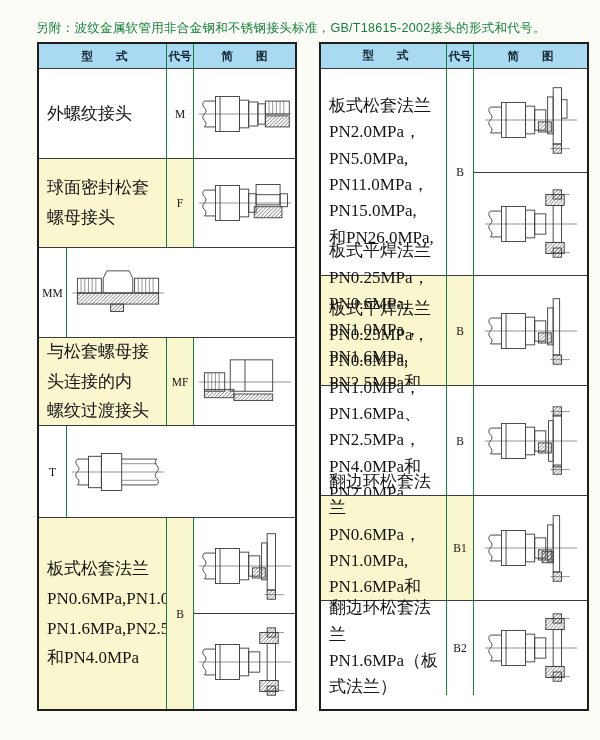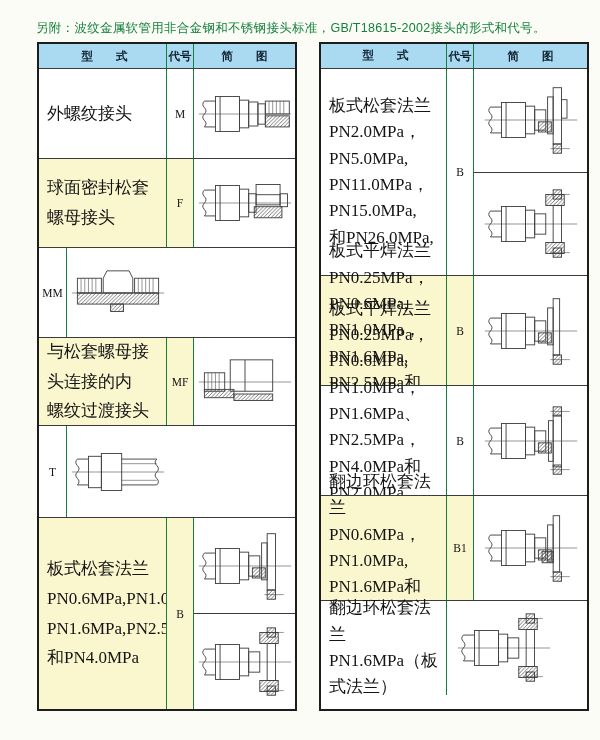--- a/index.html
+++ b/index.html
@@ -368,20 +368,21 @@
               <line x1="73" y1="71" x2="94" y2="71" stroke="#3f3f3f" stroke-width="0.6"></line>
               <line x1="2" y1="40" x2="102" y2="40" stroke="#3f3f3f" stroke-width="0.6"></line>
             </svg>
           </div>
         </div>
     </div>
 
     <div class="row" style="height:95px">
       <div class="c type">翻边环松套法兰
 PN1.6MPa（板式法兰）</div>
+      <div class="c code">B2</div>
       <div class="c diag">
           <div class="dsub">
             <svg viewBox="0 0 104 80" width="96" height="74">
               <path d="M 8 26 q -3.5 3.5 0 7 q 3.5 3.5 0 7 q -3.5 3.5 0 7 q 3.5 3.5 0 7" fill="none" stroke="#3f3f3f" stroke-width="1"></path>
               <line x1="8" y1="26" x2="20" y2="26" stroke="#3f3f3f" stroke-width="1"></line>
               <line x1="8" y1="54" x2="20" y2="54" stroke="#3f3f3f" stroke-width="1"></line>
               <rect x="20" y="21" width="26" height="38" fill="none" stroke="#3f3f3f" stroke-width="1"></rect>
               <line x1="25" y1="21" x2="25" y2="59" stroke="#3f3f3f" stroke-width="1"></line>
               <rect x="46" y="25" width="10" height="30" fill="none" stroke="#3f3f3f" stroke-width="1"></rect>
               <rect x="56" y="29" width="12" height="22" fill="none" stroke="#3f3f3f" stroke-width="1"></rect>

